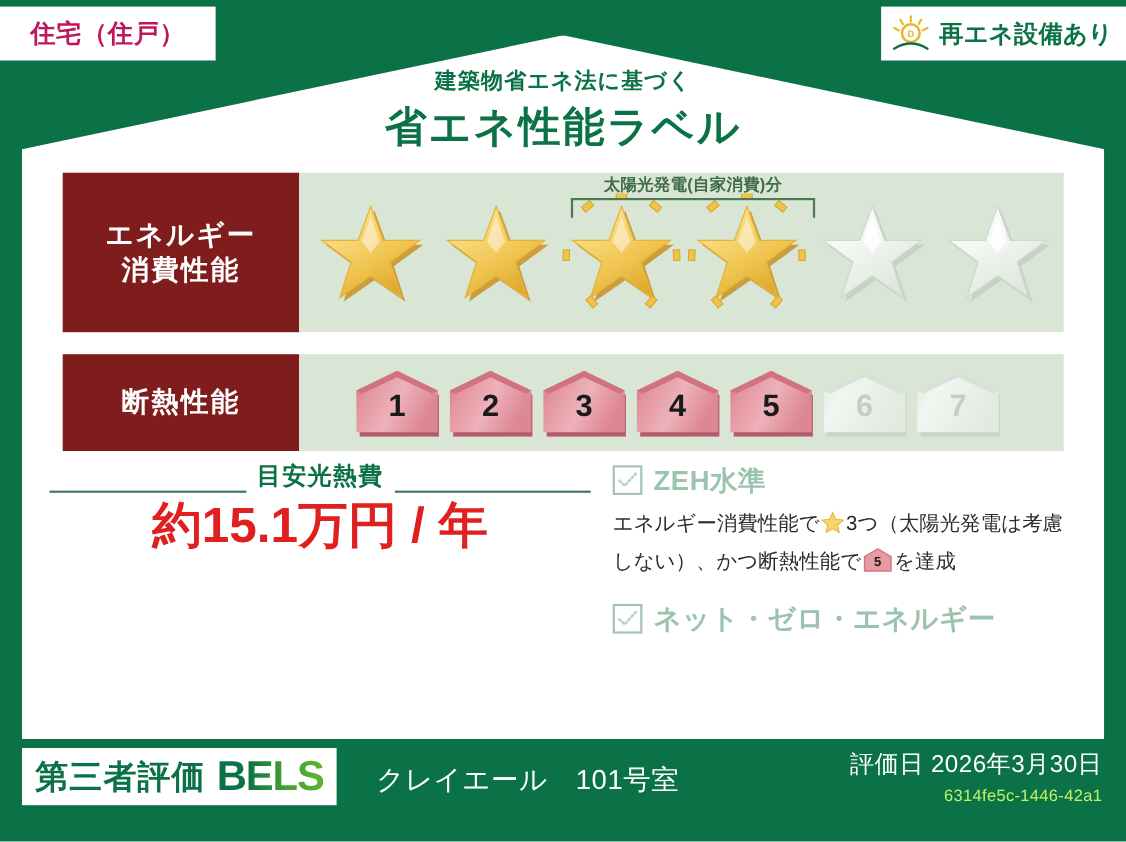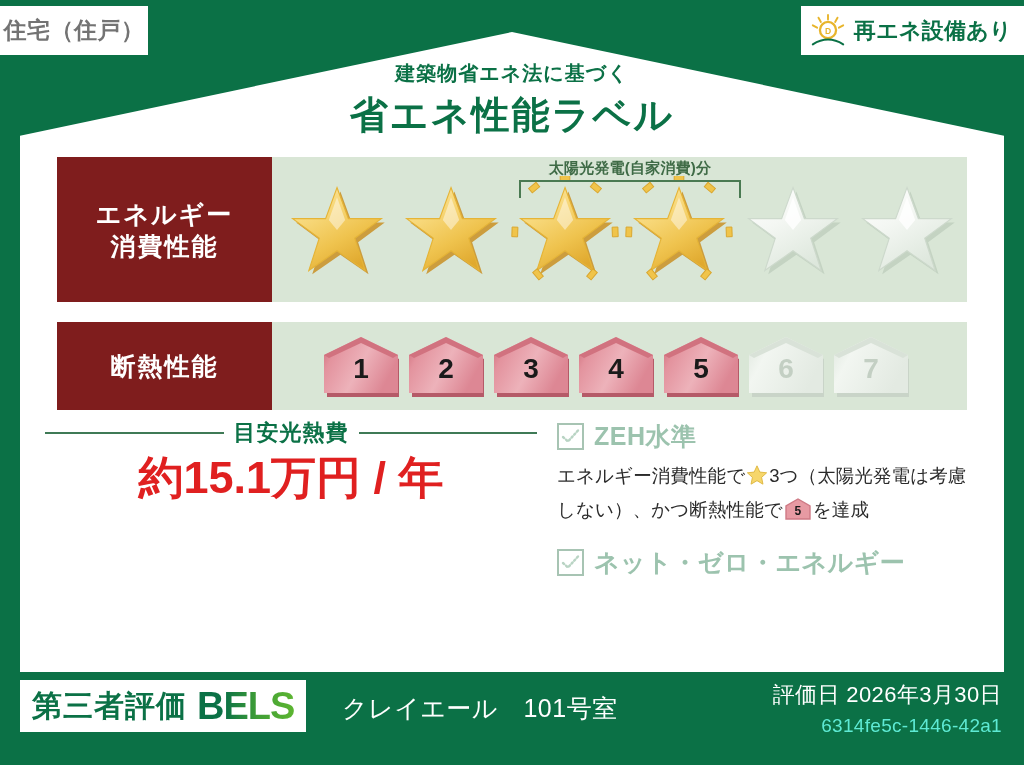--- a/index.html
+++ b/index.html
@@ -30,24 +30,24 @@
     position: absolute;
     left: 27px; top: 136px;
     width: 970px; height: 532px;
     background: #ffffff;
   }
 
   
   .type-tag {
     position: absolute;
     left: 0px; top: 6px;
-    width: 148px; height: 49px;
+    width: 196px; height: 49px;
     background: #ffffff;
     display: flex; align-items: center; justify-content: center;
-    color: #737373;
+    color: #be185d;
     font-size: 23px; font-weight: bold;
     letter-spacing: 0.5px;
     z-index: 6;
   }
 
   
   .renew-badge {
     position: absolute;
     right: 0px; top: 6px;
     height: 49px;
@@ -163,21 +163,21 @@
     font-size: 28px;
     font-weight: bold;
     font-family: "Liberation Sans", sans-serif;
   }
   .hcell.on  .hnum { color: #1a1a1a; }
   .hcell.off .hnum { color: #c3cfc3; }
 
   
   .cost-block { position: absolute; left: 45px; top: 418px; width: 492px; z-index: 4; }
   .cost-head {
-    display: flex; align-items: center; gap: 10px;
+    display: flex; align-items: flex-end; gap: 10px;
     color: #0b7146; font-size: 22px; font-weight: bold;
     letter-spacing: 1px;
     justify-content: center;
   }
   .cost-head .rule { flex: 1; height: 2px; background: #3f7a56; }
   .cost-value {
     margin-top: 0;
     text-align: center;
     color: #e02020;
     font-size: 45px;
@@ -267,22 +267,22 @@
     right: 22px; top: 8px;
     text-align: right;
   }
   .eval-date {
     color: #ffffff;
     font-size: 22px;
     letter-spacing: 0.4px;
     white-space: nowrap;
   }
   .eval-id {
-    color: #5eead4;
-    font-size: 19px;
+    color: #bef264;
+    font-size: 15px;
     margin-top: 5px;
     letter-spacing: 0.3px;
     white-space: nowrap;
   }
 </style>
 </head>
 <body>
 
 <div id="label-root">
 

